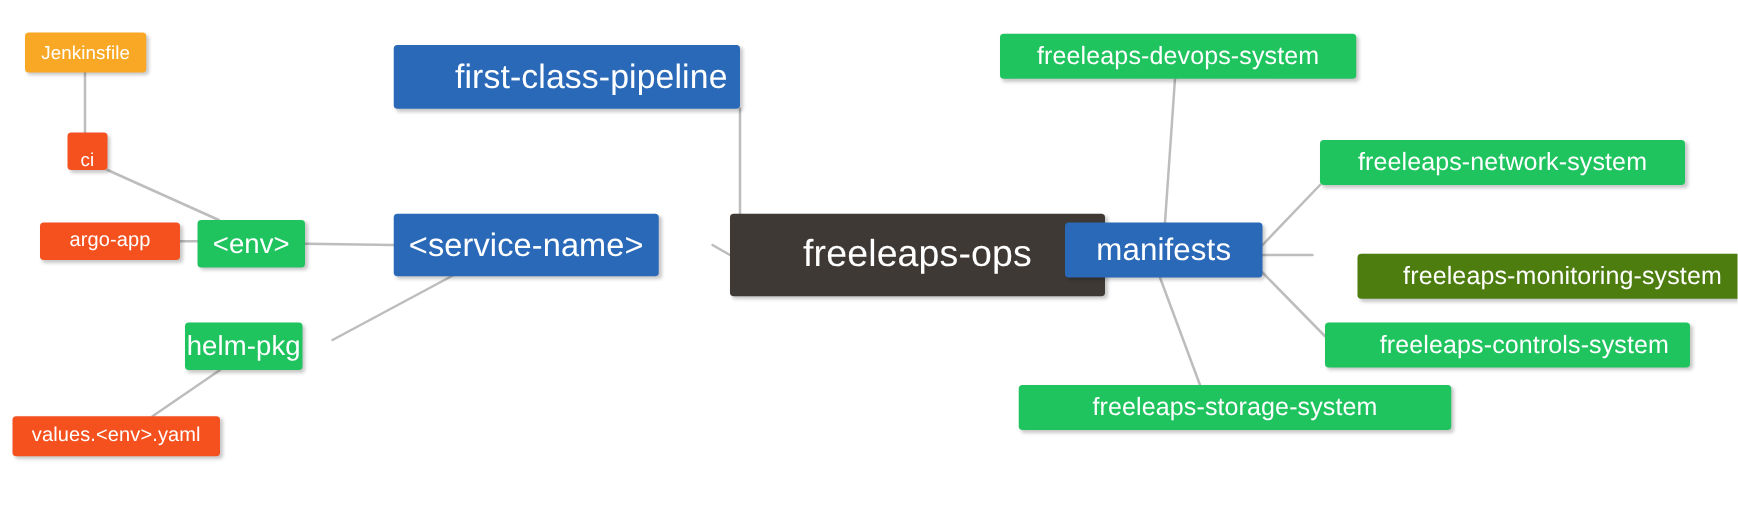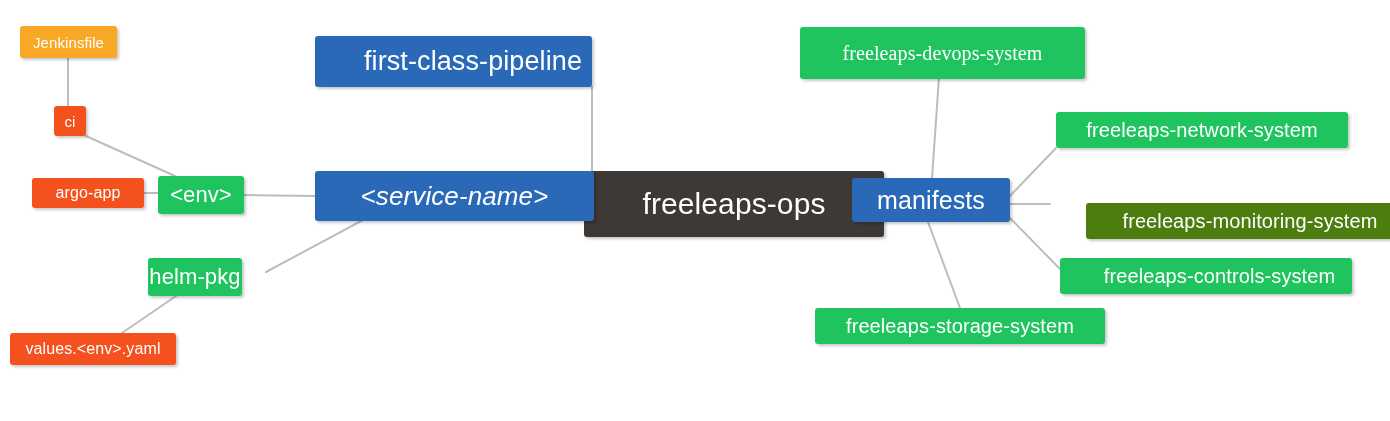--- a/index.html
+++ b/index.html
@@ -64,56 +64,56 @@
       <path d="M 932 178 L 940 63" stroke="#bdbdbd" stroke-width="2" fill="none" stroke-linecap="round"></path>
       <path d="M 1010 196 L 1056 148" stroke="#bdbdbd" stroke-width="2" fill="none" stroke-linecap="round"></path>
       <path d="M 1010 204 L 1050 204" stroke="#bdbdbd" stroke-width="2" fill="none" stroke-linecap="round"></path>
       <path d="M 1010 218 L 1060 269" stroke="#bdbdbd" stroke-width="2" fill="none" stroke-linecap="round"></path>
       <path d="M 928 222 L 960 308" stroke="#bdbdbd" stroke-width="2" fill="none" stroke-linecap="round"></path>
     </svg>
   <div id="node-layer">
       <div class="node" style="left: 584px; top: 171px; width: 300px; height: 66px; background: rgb(62, 57, 53); font-size: 30px;">
         <span class="node-label">freeleaps-ops</span>
       </div>
-      <div class="node" style="left: 315px; top: 171px; width: 279px; height: 50px; background: rgb(42, 105, 184); font-size: 26px; font-style: italic;">
+      <div class="node" style="left: 315px; top: 171px; width: 212px; height: 50px; background: rgb(42, 105, 184); font-size: 26px;">
         <span class="node-label">&lt;service-name&gt;</span>
       </div>
       <div class="node" style="left: 852px; top: 178px; width: 158px; height: 44px; background: rgb(42, 105, 184); font-size: 25px;">
         <span class="node-label">manifests</span>
       </div>
       <div class="node" style="left: 315px; top: 36px; width: 277px; height: 51px; background: rgb(42, 105, 184); font-size: 27px; padding-left: 39px;">
         <span class="node-label">first-class-pipeline</span>
       </div>
       <div class="node" style="left: 158px; top: 176px; width: 86px; height: 38px; background: rgb(31, 196, 95); font-size: 22px;">
         <span class="node-label">&lt;env&gt;</span>
       </div>
       <div class="node" style="left: 148px; top: 258px; width: 94px; height: 38px; background: rgb(31, 196, 95); font-size: 22px;">
         <span class="node-label">helm-pkg</span>
       </div>
-      <div class="node" style="left: 54px; top: 106px; width: 32px; height: 30px; background: rgb(244, 81, 30); font-size: 15px;">
+      <div class="node" style="left: 54px; top: 106px; width: 32px; height: 30px; background: rgb(244, 81, 30); font-size: 15px; align-items: flex-end;">
         <span class="node-label">ci</span>
       </div>
       <div class="node" style="left: 20px; top: 26px; width: 97px; height: 32px; background: rgb(249, 168, 37); font-size: 15px;">
         <span class="node-label">Jenkinsfile</span>
       </div>
       <div class="node" style="left: 32px; top: 178px; width: 112px; height: 30px; background: rgb(244, 81, 30); font-size: 16px;">
         <span class="node-label">argo-app</span>
       </div>
       <div class="node" style="left: 10px; top: 333px; width: 166px; height: 32px; background: rgb(244, 81, 30); font-size: 16px;">
         <span class="node-label">values.&lt;env&gt;.yaml</span>
       </div>
-      <div class="node" style="left: 800px; top: 27px; width: 285px; height: 52px; background: rgb(31, 196, 95); font-size: 20px; font-family: Liberation Serif, serif;">
+      <div class="node" style="left: 800px; top: 27px; width: 285px; height: 36px; background: rgb(31, 196, 95); font-size: 20px;">
         <span class="node-label">freeleaps-devops-system</span>
       </div>
       <div class="node" style="left: 1056px; top: 112px; width: 292px; height: 36px; background: rgb(31, 196, 95); font-size: 20px;">
         <span class="node-label">freeleaps-network-system</span>
       </div>
       <div class="node" style="left: 1050px; top: 203px; width: 328px; height: 36px; background: #4d7c0f; font-size: 20px; margin-left: 36px;">
         <span class="node-label">freeleaps-monitoring-system</span>
       </div>
       <div class="node" style="left: 1060px; top: 258px; width: 292px; height: 36px; background: rgb(31, 196, 95); font-size: 20px; padding-left: 27px;">
         <span class="node-label">freeleaps-controls-system</span>
       </div>
-      <div class="node" style="left: 815px; top: 308px; width: 290px; height: 36px; background: rgb(31, 196, 95); font-size: 20px;">
+      <div class="node" style="left: 815px; top: 308px; width: 346px; height: 36px; background: rgb(31, 196, 95); font-size: 20px;">
         <span class="node-label">freeleaps-storage-system</span>
       </div>
     </div>
 </div>
 
 </body></html>

